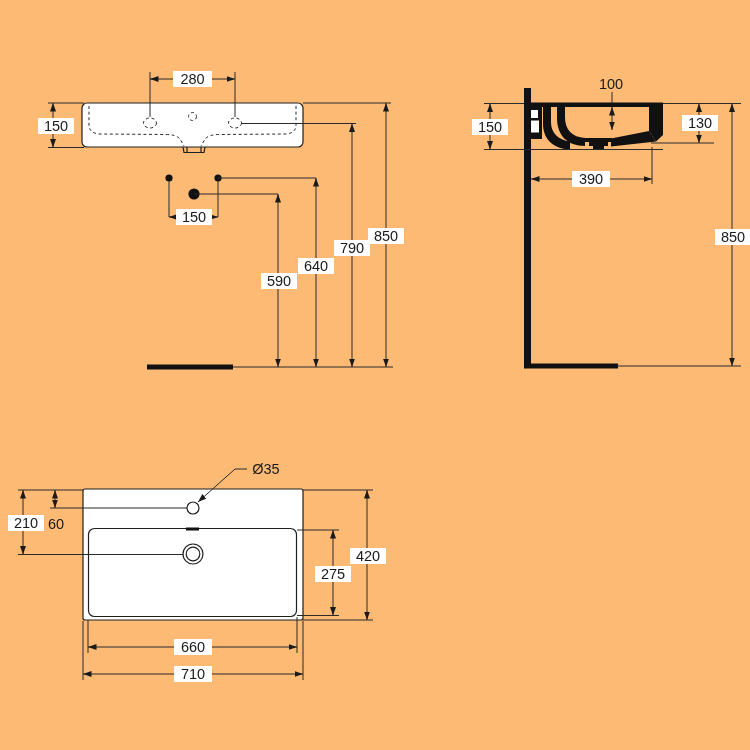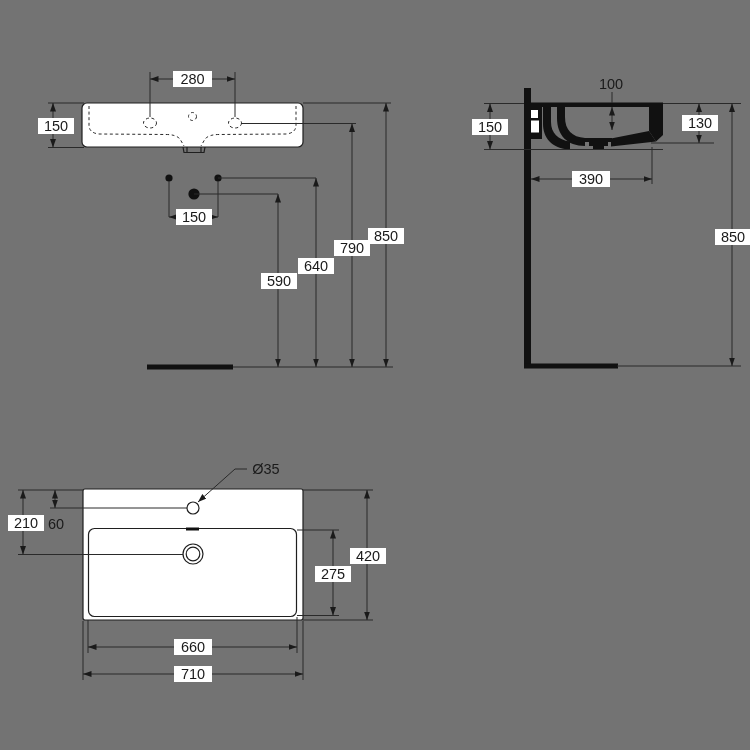--- a/index.html
+++ b/index.html
@@ -1,16 +1,16 @@
 <!DOCTYPE html>
 <html><head>
 <meta charset="utf-8">
 <style>
   html,body{margin:0;padding:0;background:#fff;}
-  .canvas{position:relative;width:750px;height:750px;background:#737373;overflow:hidden;
+  .canvas{position:relative;width:750px;height:750px;background:#fdba74;overflow:hidden;
           font-family:"Liberation Sans", sans-serif;}
   svg{position:absolute;left:0;top:0;}
   svg text{font-family:"Liberation Sans", sans-serif;font-size:14.5px;fill:#1a1a1a;
            text-anchor:middle;}
   .obj{stroke:#1f1f1f;stroke-width:1.2;fill:none;}
   .objw{stroke:#1f1f1f;stroke-width:1.2;fill:#ffffff;}
   .dash{stroke:#2a2a2a;stroke-width:1;fill:none;stroke-dasharray:3 2.6;}
   .dim{stroke:#2a2a2a;stroke-width:1;fill:none;}
   .blk{fill:#111;stroke:none;}
   .lblbg{fill:#ffffff;stroke:none;}

